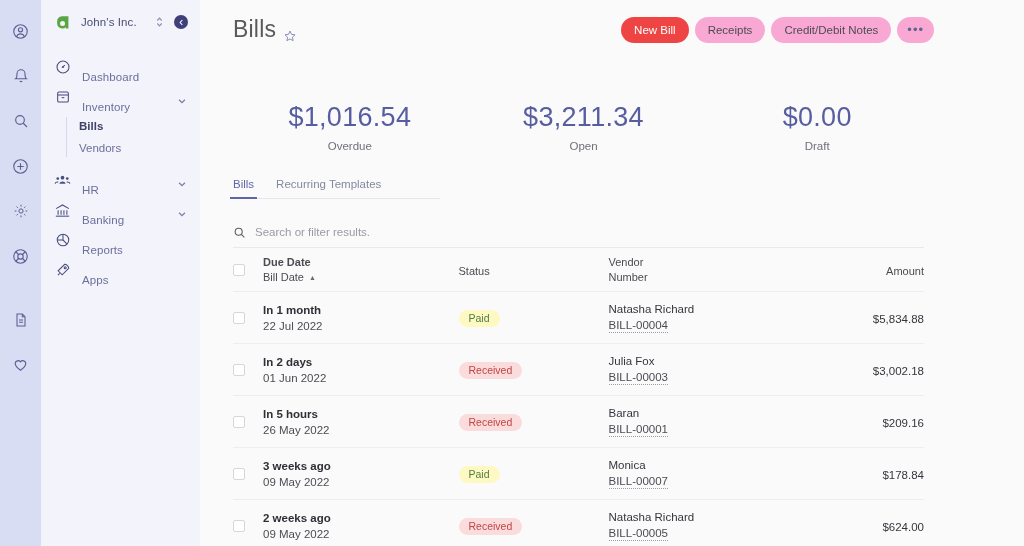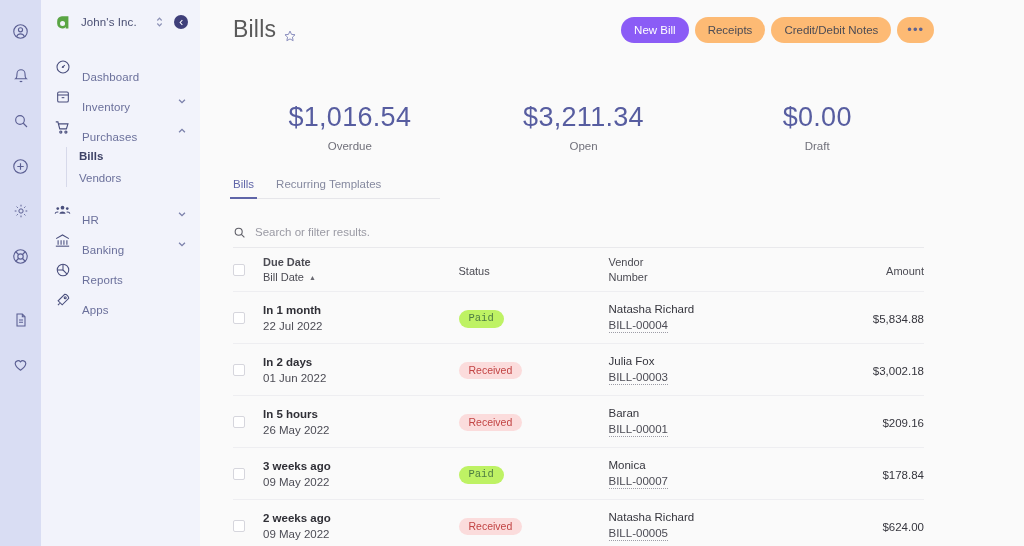--- a/index.html
+++ b/index.html
@@ -80,24 +80,24 @@
   .page-title {
     font-size: 23px; color: #5a5a5a; font-weight: normal;
     letter-spacing: .2px; display: flex; align-items: center; gap: 7px;
   }
   .star { color: #7a7fb5; width: 15px; height: 15px; }
   .top-actions { margin-left: auto; display: flex; align-items: center; gap: 6px; }
   .btn {
     border: none; border-radius: 14px; height: 26px;
     padding: 0 13px; font-size: 11.5px;
     font-family: "Liberation Sans", sans-serif;
-    background: #fdba74; color: #4c4c55; cursor: pointer;
+    background: #f9a8d4; color: #4c4c55; cursor: pointer;
     display: flex; align-items: center; white-space: nowrap;
   }
-  .btn.primary { background: #8b5cf6; color: #fff; text-align: right; }
+  .btn.primary { background: #ef4444; color: #fff; text-align: right; }
   .btn.dots { padding: 0 10px; color: #5f6390; font-size: 13px; letter-spacing: 1px; }
 
   
   .summary { display: flex; padding: 24px 90px 0 33px; }
   .sum-cell { flex: 1; text-align: center; }
   .sum-val { font-size: 27px; color: #575da0; letter-spacing: .3px; font-weight: normal; margin-top: 35px;}
   .sum-lbl { font-size: 11.5px; color: #70707a; margin-top: 7px; }
 
   
   .tabs {
@@ -146,21 +146,21 @@
   .th.s { display: flex; align-items: center; gap: 5px; margin-top: 3px; color: #4b4b53;}
   .sortarrow { font-size: 7px; color: #6a6a72; }
 
   .d-rel { font-size: 11.5px; color: #2f2f36; font-weight: bold; }
   .d-abs { font-size: 11.5px; color: #4c4c55; margin-top: 4px; }
 
   .badge {
     display: inline-block; border-radius: 9px;
     padding: 3px 10px; font-size: 10.5px; line-height: 1.1;
   }
-  .badge.paid { background: #bef264; color: #4e7d43; font-family: Liberation Mono, monospace; }
+  .badge.paid { background: #fef9c3; color: #4e7d43; }
   .badge.received { background: #fbdcdc; color: #c24444; }
 
   .v-name { font-size: 11.5px; color: #35353d; }
   .v-num {
     font-size: 11.5px; color: #4c4c55; margin-top: 4px;
     display: inline-block;
     border-bottom: 1px dotted #9c9ca6;
     padding-bottom: 1px; cursor: pointer;
   }
   .amt { font-size: 11.5px; color: #35353d; }
@@ -268,35 +268,20 @@
         </span>
         <span class="nav-label">Inventory</span>
         <span class="nav-chev">
           <svg width="10" height="10" viewBox="0 0 12 12" fill="none" stroke="currentColor" stroke-width="1.6">
               <path d="M2.5 4.5L6 8l3.5-3.5"></path>
             </svg>
         </span>
       </div>
 
 
-      <div class="nav-item">
-        <span class="nav-ic">
-          <svg width="17" height="17" viewBox="0 0 24 24" fill="none" stroke="currentColor" stroke-width="1.6">
-            <path d="M2.5 4h3l2.6 10h9.4l2.2-7.2H6.6"></path>
-              <circle cx="9.6" cy="18.4" r="1.5"></circle>
-              <circle cx="16.8" cy="18.4" r="1.5"></circle>
-          </svg>
-        </span>
-        <span class="nav-label">Purchases</span>
-        <span class="nav-chev">
-          <svg width="10" height="10" viewBox="0 0 12 12" fill="none" stroke="currentColor" stroke-width="1.6">
-              <path d="M2.5 7.5L6 4l3.5 3.5"></path>
-            </svg>
-        </span>
-      </div>
 
       <div class="subnav">
         <div class="subnav-item active">Bills</div>
         <div class="subnav-item">Vendors</div>
       </div>
 
       <div class="nav-item">
         <span class="nav-ic">
           <svg width="17" height="17" viewBox="0 0 24 24" fill="none" stroke="currentColor" stroke-width="1.5">
             <circle cx="12" cy="8" r="2.6" fill="currentColor" stroke="none"></circle>

